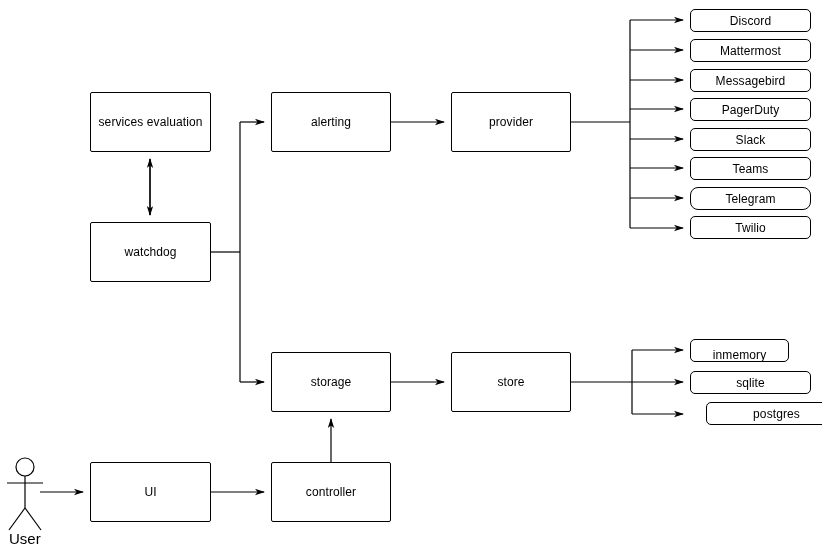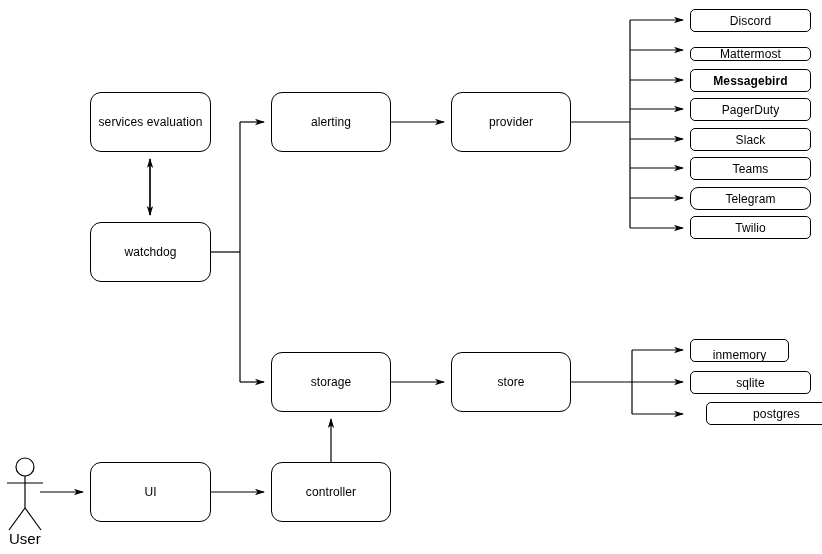--- a/index.html
+++ b/index.html
@@ -32,21 +32,21 @@
     display: flex;
     align-items: center;
     justify-content: center;
     color: #000000;
     font-size: 12px;
     line-height: 1;
     letter-spacing: 0.1px;
     white-space: nowrap;
   }
   .node.big {
-    border-radius: 11px;
+    border-radius: 2px;
     text-align: center;
   }
   .node.pill {
     border-radius: 5px;
     font-size: 12px;
   }
   .actor-label {
     position: absolute;
     font-size: 15px;
     color: #000000;
@@ -140,24 +140,24 @@
     <span>UI</span>
   </div>
 
   <div class="node big" style="left:271px; top:462px; width:120px; height:60px;">
     <span>controller</span>
   </div>
 
   <div class="node pill" style="left:690px; top:9px;   width:121px; height:23px;">
     <span>Discord</span>
   </div>
-  <div class="node pill" style="left:690px; top:39px;  width:121px; height:14px;margin-top:8px;">
+  <div class="node pill" style="left:690px; top:39px;  width:121px; height:23px;">
     <span>Mattermost</span>
   </div>
-  <div class="node pill" style="left:690px; top:69px;  width:121px; height:23px;font-weight:bold;">
+  <div class="node pill" style="left:690px; top:69px;  width:121px; height:23px;">
     <span>Messagebird</span>
   </div>
   <div class="node pill" style="left:690px; top:98px;  width:121px; height:23px;">
     <span>PagerDuty</span>
   </div>
   <div class="node pill" style="left:690px; top:128px; width:121px; height:23px;">
     <span>Slack</span>
   </div>
   <div class="node pill" style="left:690px; top:157px; width:121px; height:23px;">
     <span>Teams</span>

